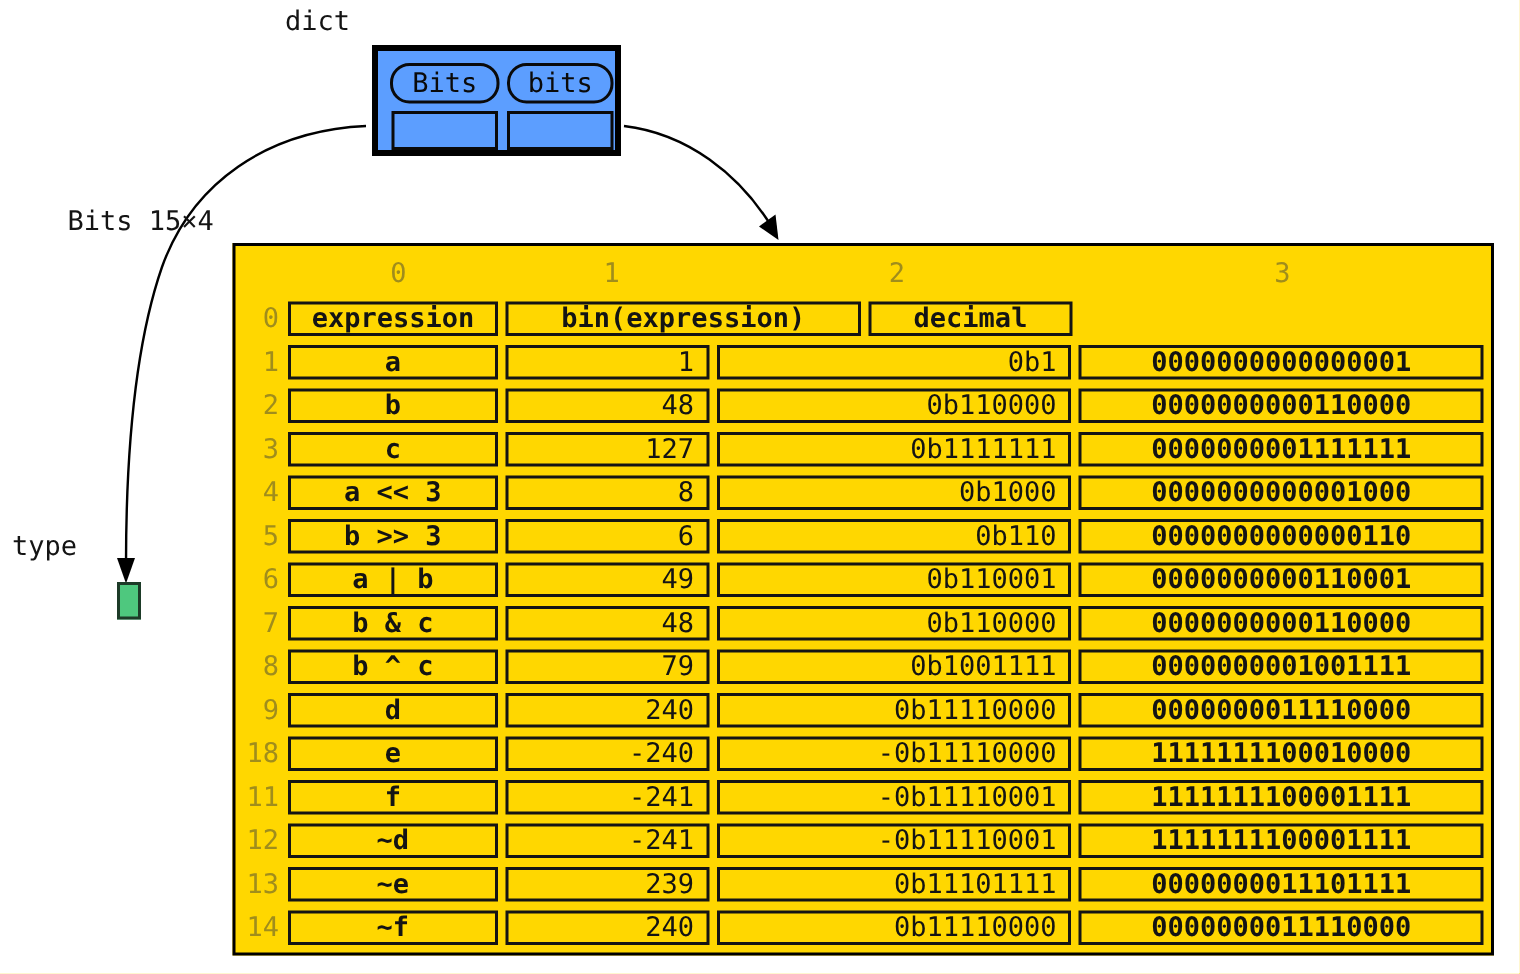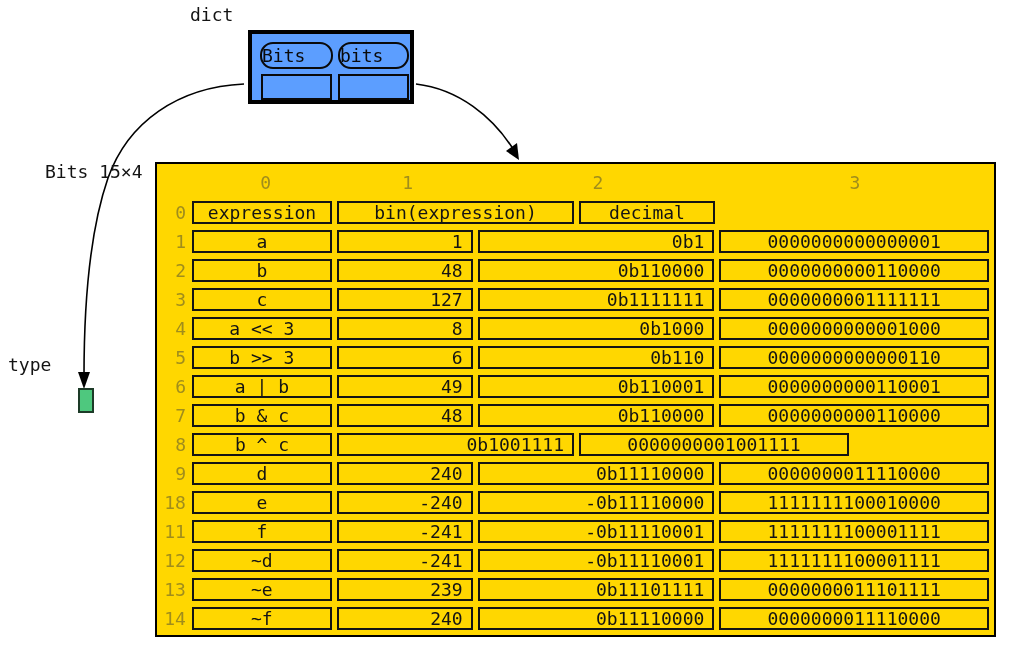--- a/index.html
+++ b/index.html
@@ -10,32 +10,32 @@
     font-family:"DejaVu Sans Mono","Liberation Mono",monospace;
     color:#111;
     overflow:hidden;
   }
   svg.overlay{position:absolute;left:0;top:0;z-index:2;pointer-events:none;}
 
   .floating-label{
     position:absolute;font-size:18px;color:#141414;white-space:pre;z-index:3;
   }
   #dict-label{left:190px;top:4px;}
-  #array-label{left:45px;top:137px;margin-top:24px;}
+  #array-label{left:45px;top:137px;}
   #type-label{left:8px;top:354px;}
 
   
   .dict-box{
     position:absolute;left:248px;top:30px;width:166px;height:74px;
     box-sizing:border-box;border:4px solid #000;background:#5c9eff;z-index:3;
   }
   .dict-key{
     position:absolute;top:8px;height:27px;box-sizing:border-box;
     border:2px solid #0a0a0a;border-radius:13px;background:#5c9eff;
-    font-size:18px;line-height:23px;color:#0a0a0a;
+    font-size:18px;line-height:23px;text-align:center;color:#0a0a0a;
   }
   .dict-key.k0{left:8px;width:73px;}
   .dict-key.k1{left:86px;width:71px;}
   .dict-slot{
     position:absolute;top:40px;height:26px;box-sizing:border-box;
     border:2px solid #0a0a0a;background:#5c9eff;
   }
   .dict-slot.s0{left:9px;width:71px;}
   .dict-slot.s1{left:86px;width:71px;}
 
@@ -59,21 +59,21 @@
   .idx{
     width:25px;margin-right:6px;text-align:right;
     font-size:18px;color:#a08d1c;line-height:23px;
   }
   .cell{
     box-sizing:border-box;height:23px;border:2px solid #141414;background:#ffd700;
     font-size:18px;line-height:19px;color:#141414;margin-right:5px;
     overflow:hidden;white-space:pre;
   }
   .c0{width:140px;} .c1{width:136px;} .c2{width:237px;} .c3{width:270px;}
-  .center{text-align:center;}
+  .center{text-align:center;font-weight:bold;}
   .right{text-align:right;padding-right:8px;}
 </style>
 </head>
 <body>
 
 <div class="canvas">
 
   <svg class="overlay" width="1013" height="649" viewBox="0 0 1013 649">
     <path d="M244,84 C178,87 128,122 108,178 C90,230 84,300 84,376" fill="none" stroke="#000" stroke-width="1.6"></path>
     <polygon points="84,389 78,372 90,372" fill="#000"></polygon>
@@ -153,20 +153,21 @@
         <div class="trow">
           <div class="idx">7</div>
           <div class="cell c0 center">b &amp; c</div>
           <div class="cell c1 right">48</div>
           <div class="cell c2 right">0b110000</div>
           <div class="cell c3 center">0000000000110000</div>
         </div>
         <div class="trow">
           <div class="idx">8</div>
           <div class="cell c0 center">b ^ c</div>
+          <div class="cell c1 right">79</div>
           <div class="cell c2 right">0b1001111</div>
           <div class="cell c3 center">0000000001001111</div>
         </div>
         <div class="trow">
           <div class="idx">9</div>
           <div class="cell c0 center">d</div>
           <div class="cell c1 right">240</div>
           <div class="cell c2 right">0b11110000</div>
           <div class="cell c3 center">0000000011110000</div>
         </div>

